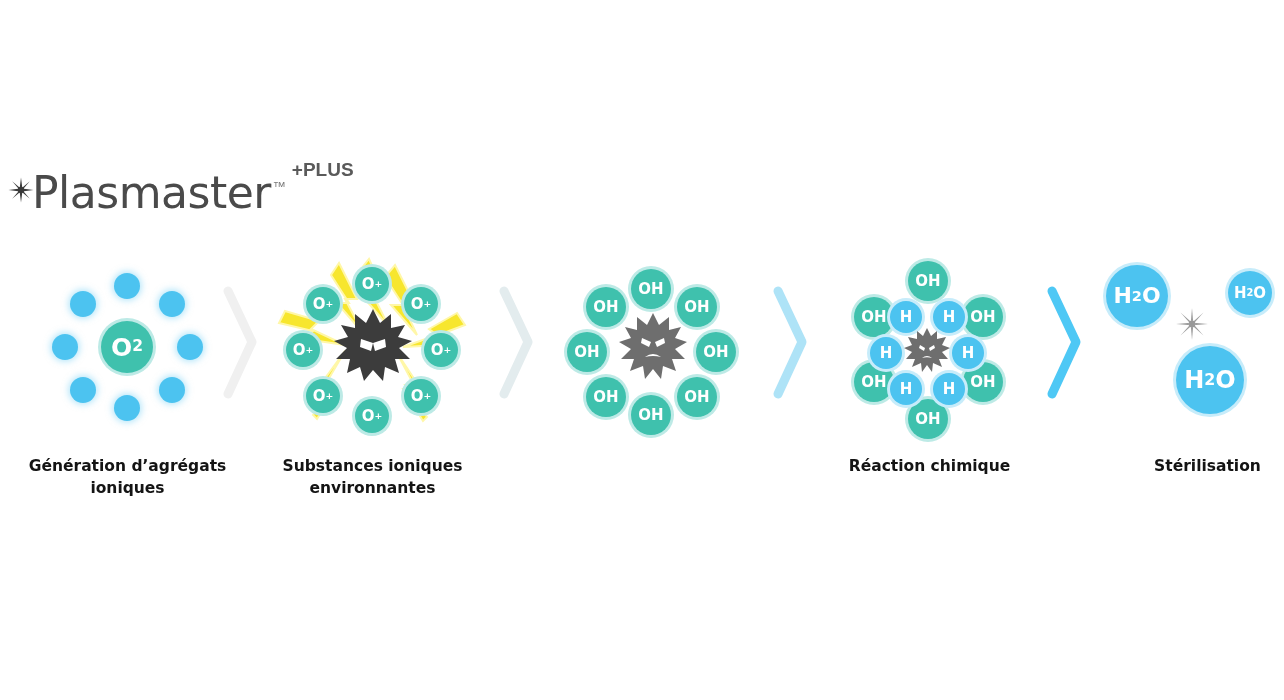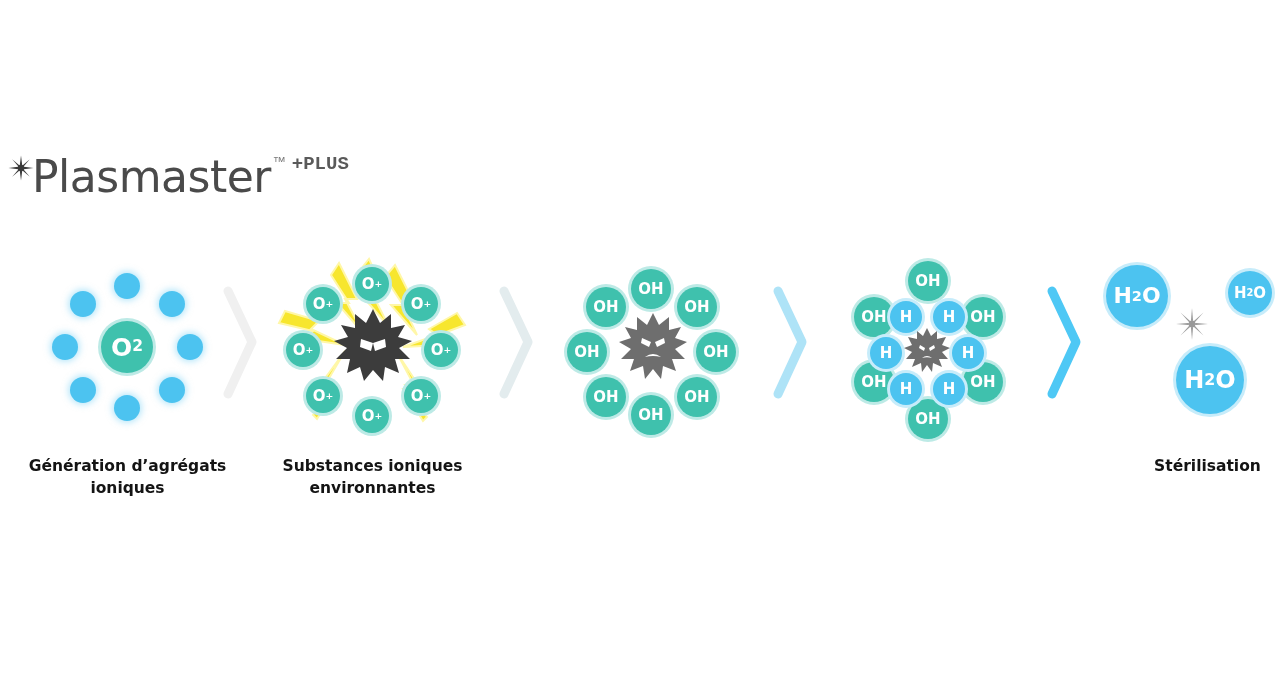--- a/index.html
+++ b/index.html
@@ -7,21 +7,21 @@
     width: 1284px; height: 700px;
     background: #ffffff;
     font-family: "Liberation Sans", "DejaVu Sans", sans-serif;
     overflow: hidden;
   }
   #page { position: relative; width: 1284px; height: 700px; }
 
   
   .logo {
     position: absolute; left: 8px; top: 155px;
-    display: flex; align-items: flex-start;
+    display: flex; align-items: flex-end;
     height: 60px;
   }
   .logo-star {
     width: 26px; height: 26px;
     margin-right: -2px; margin-bottom: 12px;
     position: relative; flex: none;
   }
   .logo-word {
     font-size: 44px; font-weight: 400; letter-spacing: -0.5px;
     color: #4a4a4a; line-height: 1;
@@ -31,22 +31,22 @@
     font-size: 13px; color: #7a7a7a; margin: 0 6px 22px 2px;
     line-height: 1;
   }
   .logo-word2 {
     font-size: 42px; font-weight: 400; letter-spacing: -0.5px;
     color: #5a5a5a; line-height: 1;
     font-family: "DejaVu Sans", sans-serif;
   }
   .logo-plus {
     font-size: 19px; font-weight: 700; color: #5a5a5a;
-    margin-bottom: 20px; letter-spacing: 0px; line-height: 1;
-    font-family: Liberation Mono, monospace;
+    margin-bottom: 36px; letter-spacing: 0px; line-height: 1;
+    font-family: Liberation Sans, sans-serif;
   }
 
   
   .flow { position: absolute; left: 0; top: 255px; width: 1284px; height: 250px; }
   .step { position: absolute; top: 0; width: 255px; height: 250px; }
   .step-art {
     position: relative; width: 255px; height: 175px;
   }
   .step-caption {
     position: absolute; top: 200px; left: 0; width: 255px;
@@ -242,20 +242,21 @@
 
         <div class="germ" style="left:101px;top:72px;">
           <svg width="48" height="46" viewBox="0 0 48 46">
             <polygon fill="#6e6e6e" points="24,1 28,9 34,4 34,12 43,10 39,18 47,21 39,25 45,32 36,32 39,40 30,36 29,45 24,38 19,45 18,36 9,40 12,32 3,32 9,25 1,21 9,18 5,10 14,12 14,4 20,9"></polygon>
             <polygon fill="#ffffff" points="17,18 22,21 21,24 16,21"></polygon>
             <polygon fill="#ffffff" points="31,18 26,21 27,24 32,21"></polygon>
             <path fill="#ffffff" d="M19,31 q5,-4 10,0 q-5,-1.5 -10,0 z"></path>
           </svg>
         </div>
       </div>
+      <div class="step-caption">Réaction chimique</div>
     </div>
 
     <div class="chev" style="left:1042px;">
       <svg width="50" height="115" viewBox="0 0 50 115">
         <polyline points="10,6 34,57 10,109" fill="none" stroke="#4ec8f5" stroke-width="9" stroke-linecap="round" stroke-linejoin="round"></polyline>
       </svg>
     </div>
 
     <div class="step" style="left:1080px;">
       <div class="step-art">

